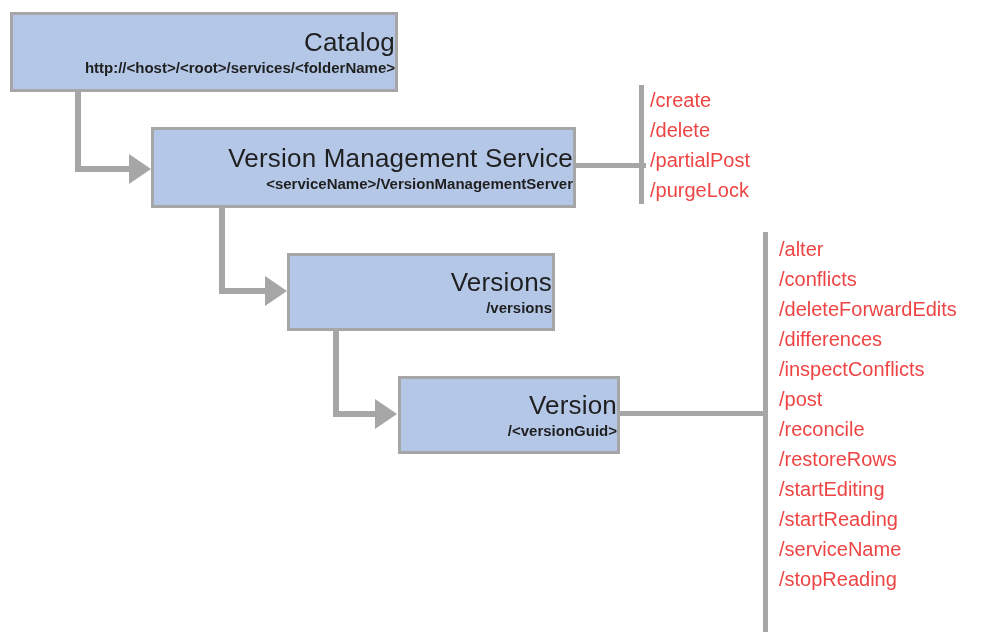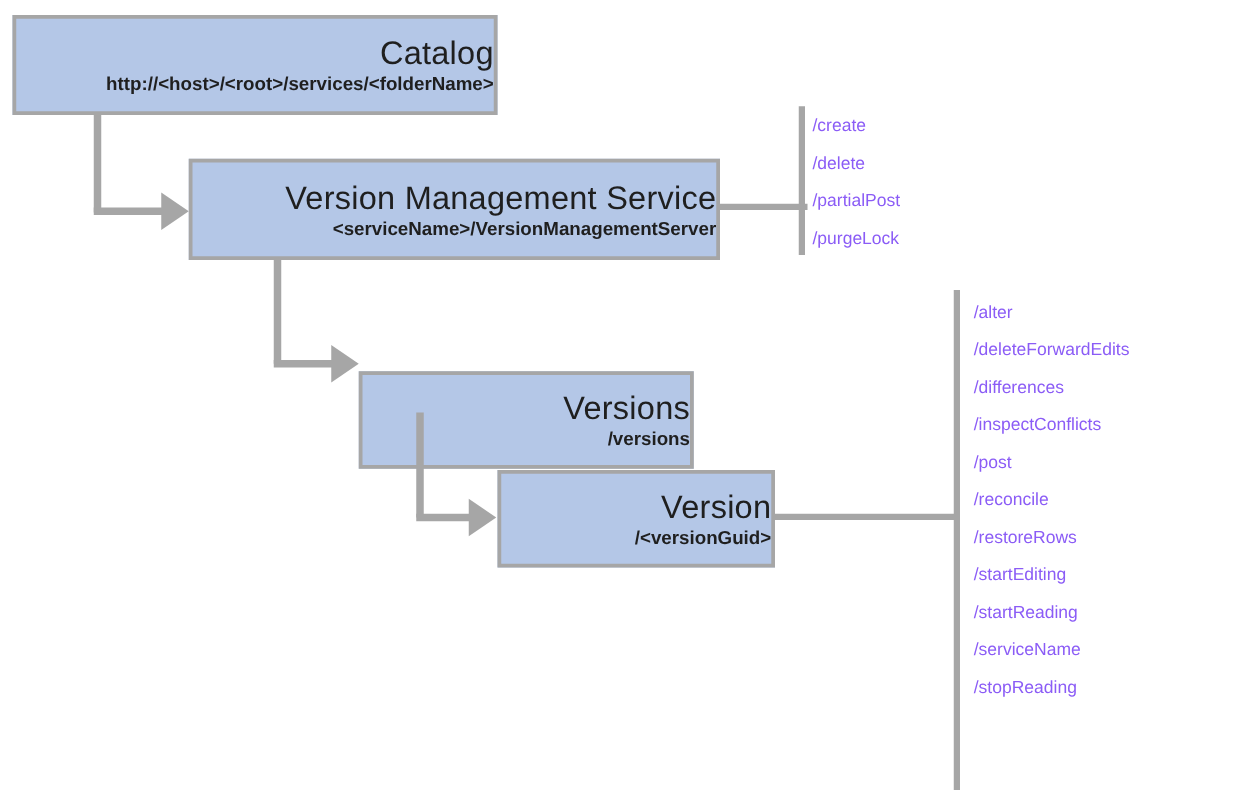--- a/index.html
+++ b/index.html
@@ -36,21 +36,21 @@
   }
   .node .subtitle {
     font-size: 15px;
     line-height: 20px;
     font-weight: 600;
     color: #1f1f1f;
     white-space: nowrap;
   }
   #catalog-box  { left: 10px;  top: 12px;  width: 388px; height: 80px; }
   #vms-box      { left: 151px; top: 127px; width: 425px; height: 81px; }
-  #versions-box { left: 287px; top: 253px; width: 268px; height: 78px; margin-top: 44px; }
+  #versions-box { left: 287px; top: 253px; width: 268px; height: 78px; }
   #version-box  { left: 398px; top: 376px; width: 222px; height: 78px; }
 
   
   .seg {
     position: absolute;
     background: #a6a6a6;
   }
   .arrow-right {
     position: absolute;
     width: 0;
@@ -74,23 +74,23 @@
   
   #c4-h   { left: 575px; top: 163px; width: 71px;  height: 5px; }
   #c4-bar { left: 639px; top: 85px;  width: 5px;   height: 119px; }
   
   #c5-h   { left: 619px; top: 411px; width: 149px; height: 5px; }
   #c5-bar { left: 763px; top: 232px; width: 5px;   height: 400px; }
 
   
   .ops {
     position: absolute;
-    font-size: 14px;
+    font-size: 20px;
     line-height: 30px;
-    color: #8b5cf6;
+    color: #ef4444;
     white-space: nowrap;
   }
   #vms-ops     { left: 650px; top: 85px; }
   #version-ops { left: 779px; top: 234px; }
 </style>
 </head>
 <body>
 
 <div class="canvas">
 
@@ -134,20 +134,21 @@
 
   <div class="ops" id="vms-ops">
       <div>/create</div>
       <div>/delete</div>
       <div>/partialPost</div>
       <div>/purgeLock</div>
     </div>
 
   <div class="ops" id="version-ops">
       <div>/alter</div>
+      <div>/conflicts</div>
       <div>/deleteForwardEdits</div>
       <div>/differences</div>
       <div>/inspectConflicts</div>
       <div>/post</div>
       <div>/reconcile</div>
       <div>/restoreRows</div>
       <div>/startEditing</div>
       <div>/startReading</div>
       <div>/serviceName</div>
       <div>/stopReading</div>

